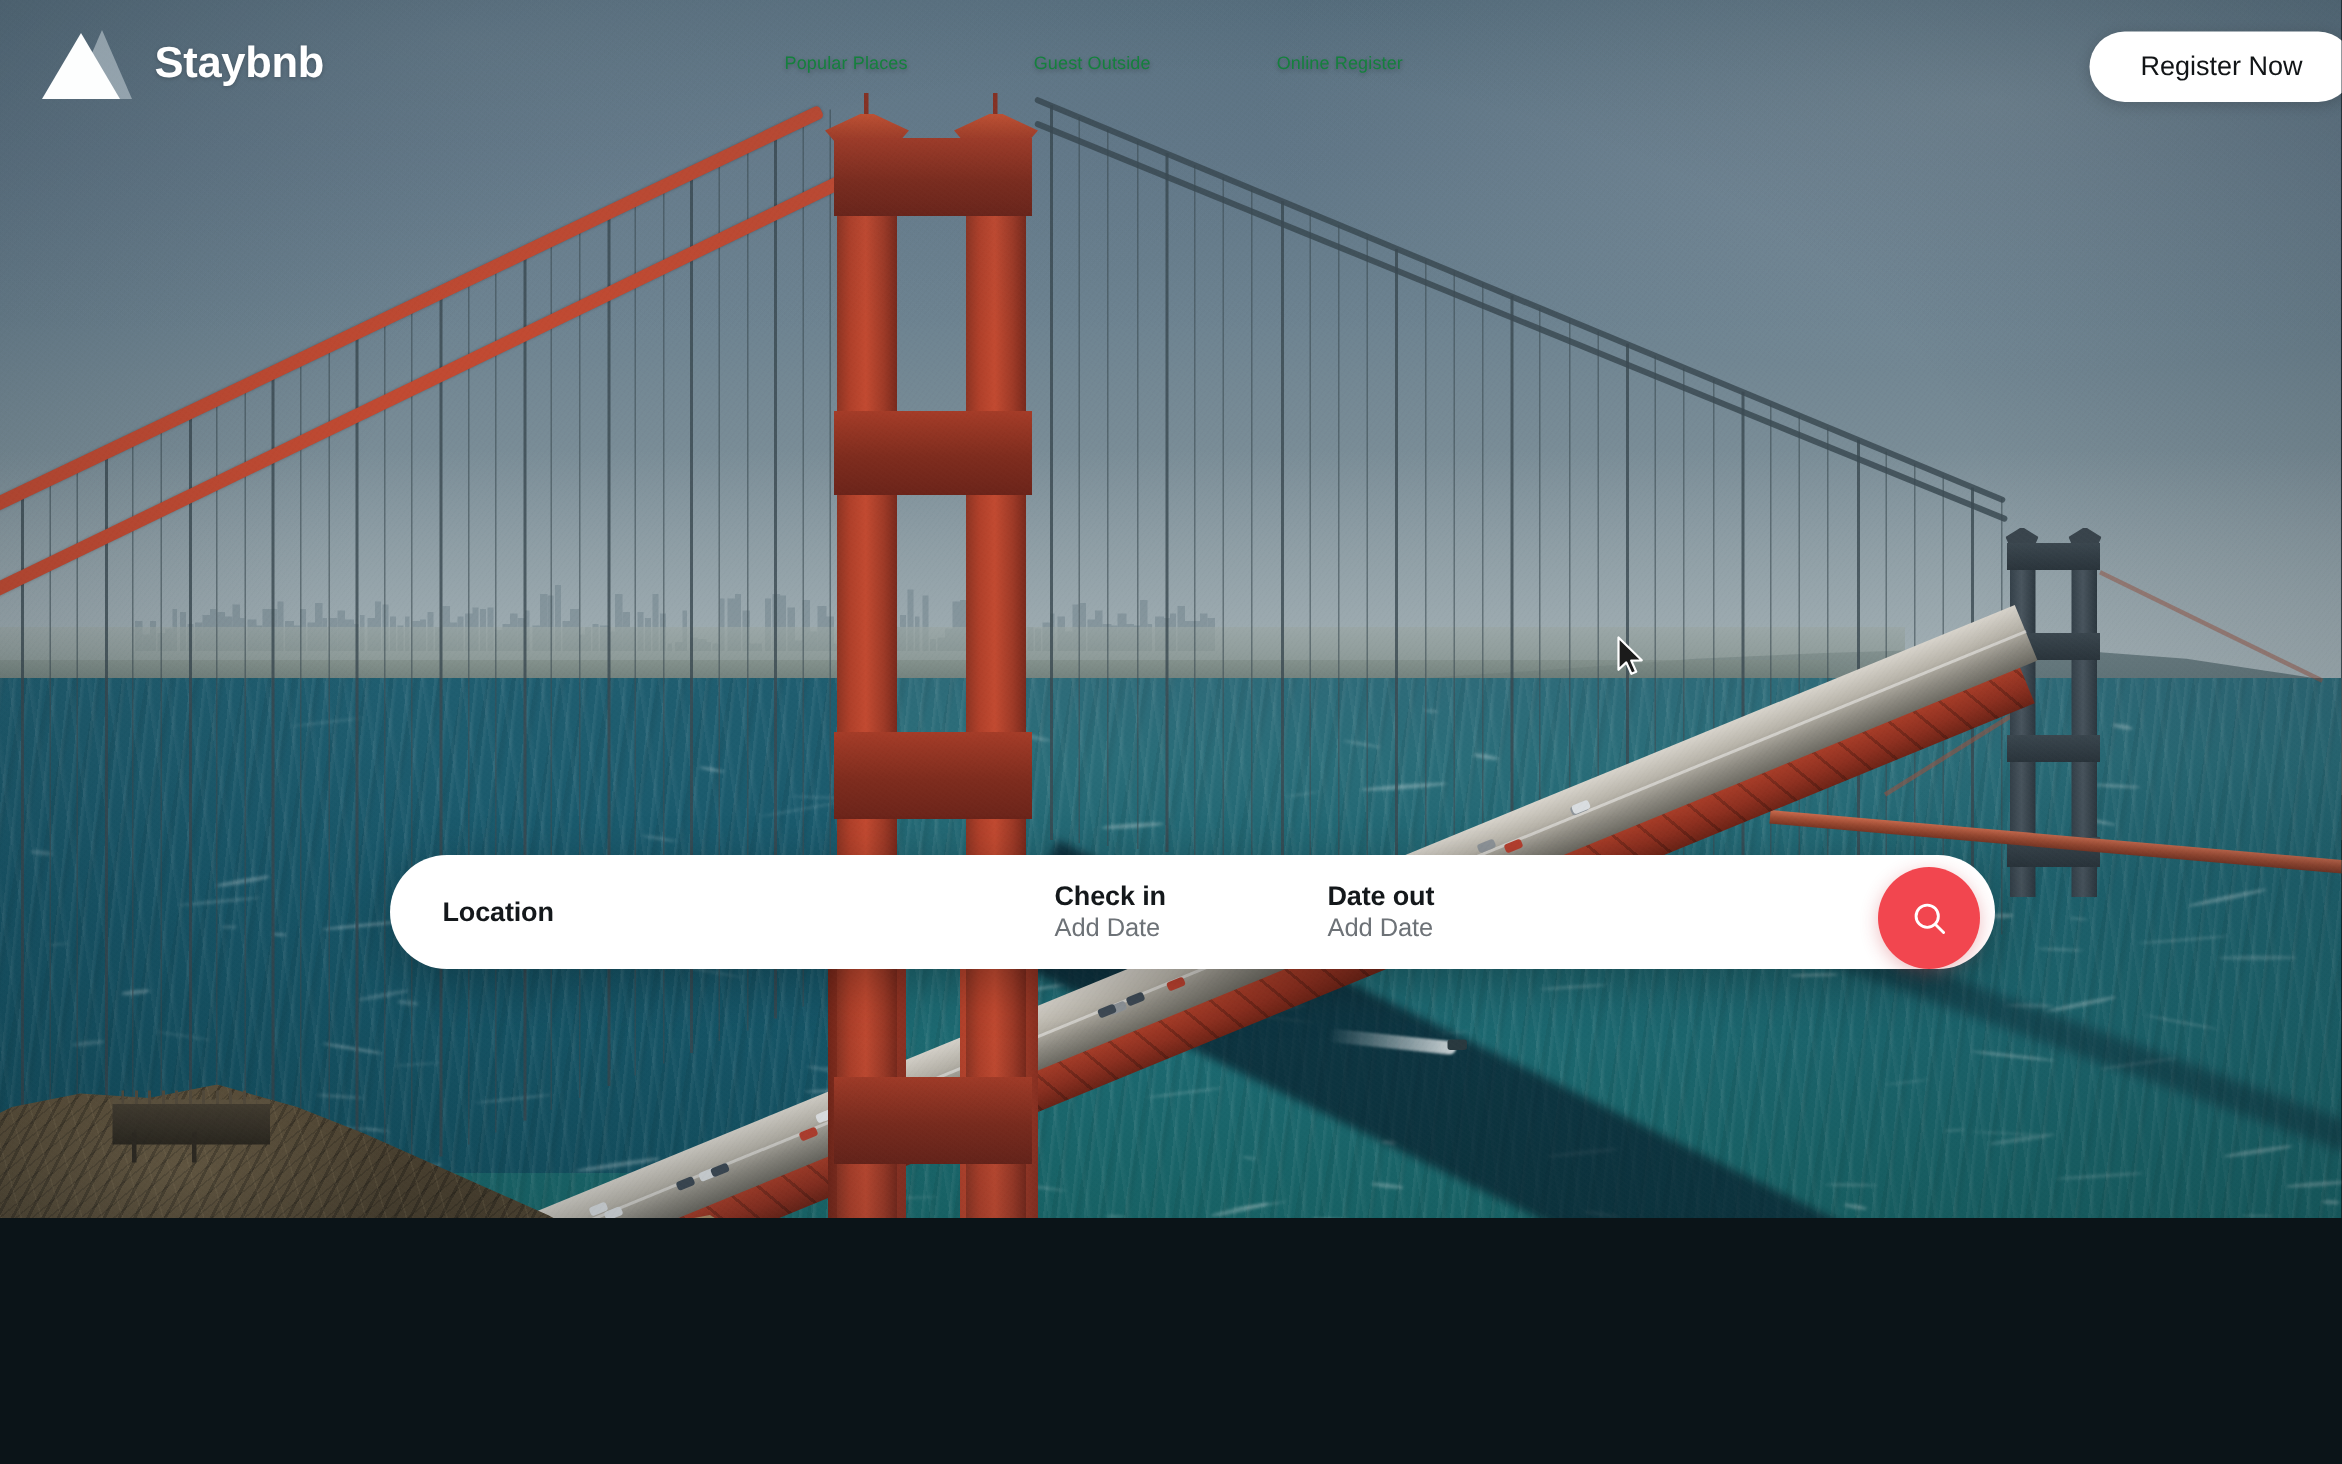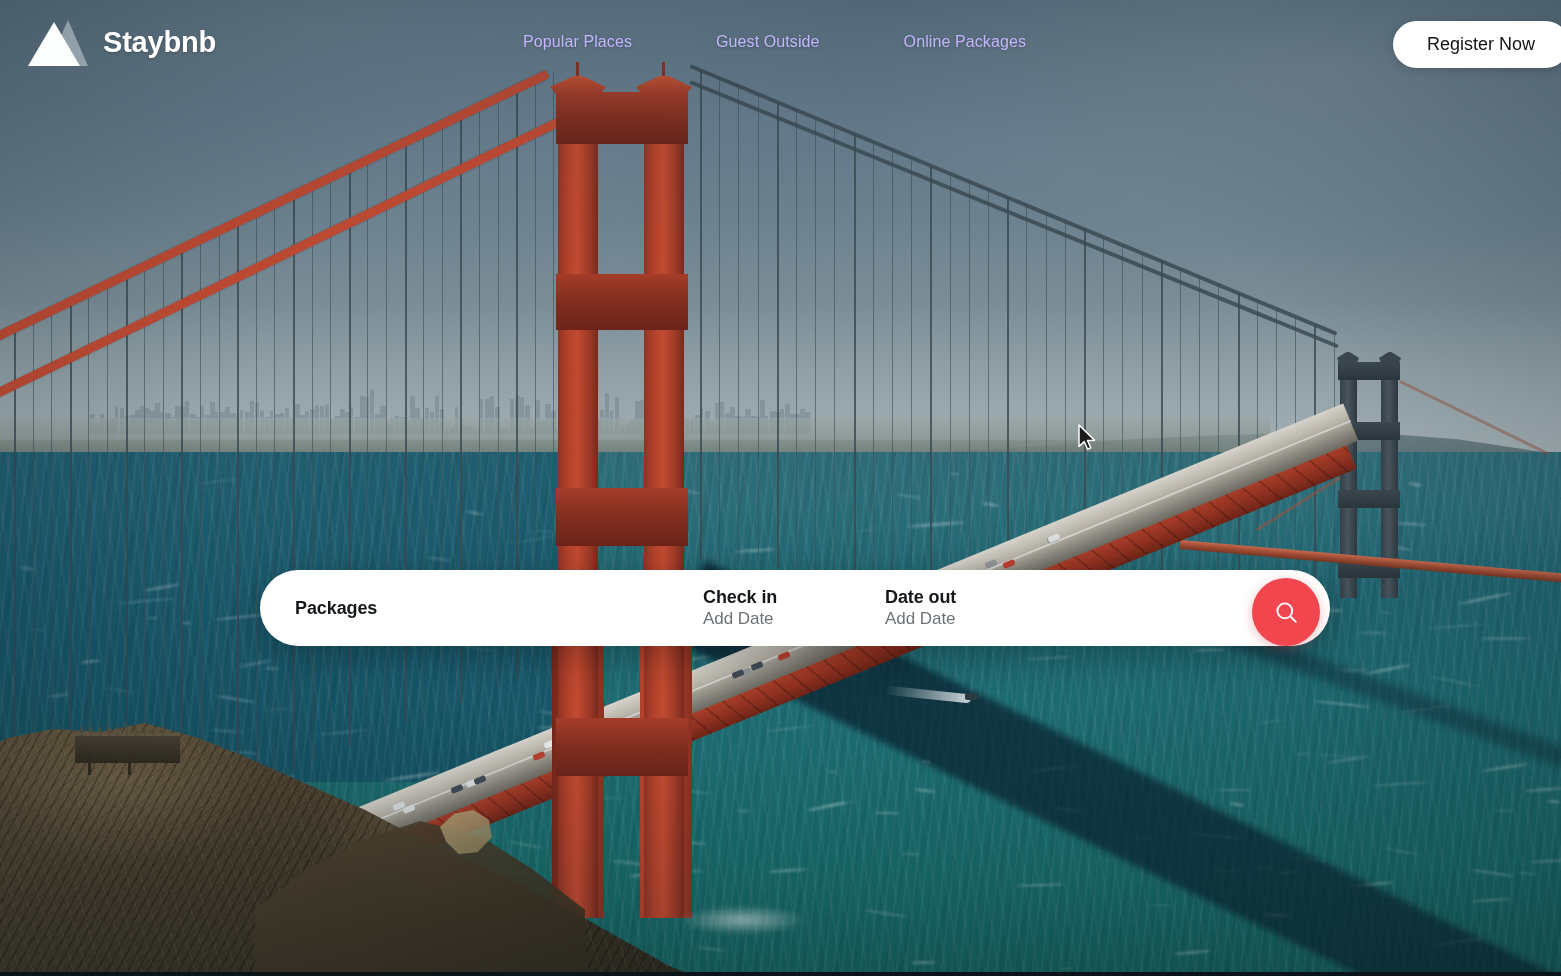--- a/index.html
+++ b/index.html
@@ -4,21 +4,21 @@
 <title>Staybnb</title>
 <style>
   * { margin:0; padding:0; box-sizing:border-box; }
   html, body {
     width:1561px; height:976px;
     overflow:hidden;
     background:#0b1418;
     font-family:"Liberation Sans", sans-serif;
   }
 
-  .page { position:relative; width:1561px; height:972px; overflow:hidden; }
+  .page { position:relative; width:1561px; height:812px; overflow:hidden; }
 
   
   .photo { position:absolute; inset:0; overflow:hidden; }
 
   
   .sky {
     position:absolute; left:0; top:0; width:1561px; height:560px;
     background:
       radial-gradient(ellipse 900px 300px at 20% 5%, rgba(120,140,155,.55), rgba(120,140,155,0) 70%),
       radial-gradient(ellipse 700px 260px at 85% 12%, rgba(150,166,176,.45), rgba(150,166,176,0) 70%),
@@ -314,21 +314,21 @@
     background:#fdfefe;
     clip-path:polygon(50% 0%, 100% 100%, 0% 100%);
   }
   .brand-name {
     color:#ffffff; font-size:29px; font-weight:700; letter-spacing:-.2px;
     text-shadow:0 1px 3px rgba(0,0,0,.22);
   }
 
   .nav { display:flex; align-items:center; gap:84px; margin-left:307px; }
   .nav-link {
-    color:#c4b5fd; font-size:16px; font-weight:400; letter-spacing:.1px;
+    color:#15803d; font-size:12px; font-weight:400; letter-spacing:.1px;
     text-decoration:none; white-space:nowrap; cursor:pointer;
     text-shadow:0 1px 3px rgba(0,0,0,.25);
     text-align:center;
   }
 
   .register-btn {
     position:absolute; right:-8px; top:21px;
     background:#ffffff; color:#111416;
     border:none; border-radius:28px;
     padding:13px 34px; font-size:18px; font-weight:500;
@@ -876,31 +876,31 @@
       <div class="logo-mark">
         <div class="tri-back"></div>
         <div class="tri-front"></div>
       </div>
       <div class="brand-name">Staybnb</div>
     </div>
 
     <nav class="nav">
       <a class="nav-link">Popular Places</a>
       <a class="nav-link">Guest Outside</a>
-      <a class="nav-link">Online Packages</a>
+      <a class="nav-link">Online Register</a>
     </nav>
 
     <button class="register-btn">Register Now</button>
   </div>
 
 
   <div class="search-bar">
 
     <div class="field f-location">
-      <span class="field-label">Packages</span>
+      <span class="field-label">Location</span>
     </div>
 
     <div class="field f-checkin">
       <span class="field-label">Check in</span>
       <span class="field-value">Add Date</span>
     </div>
 
     <div class="field f-checkout">
       <span class="field-label">Date out</span>
       <span class="field-value">Add Date</span>

